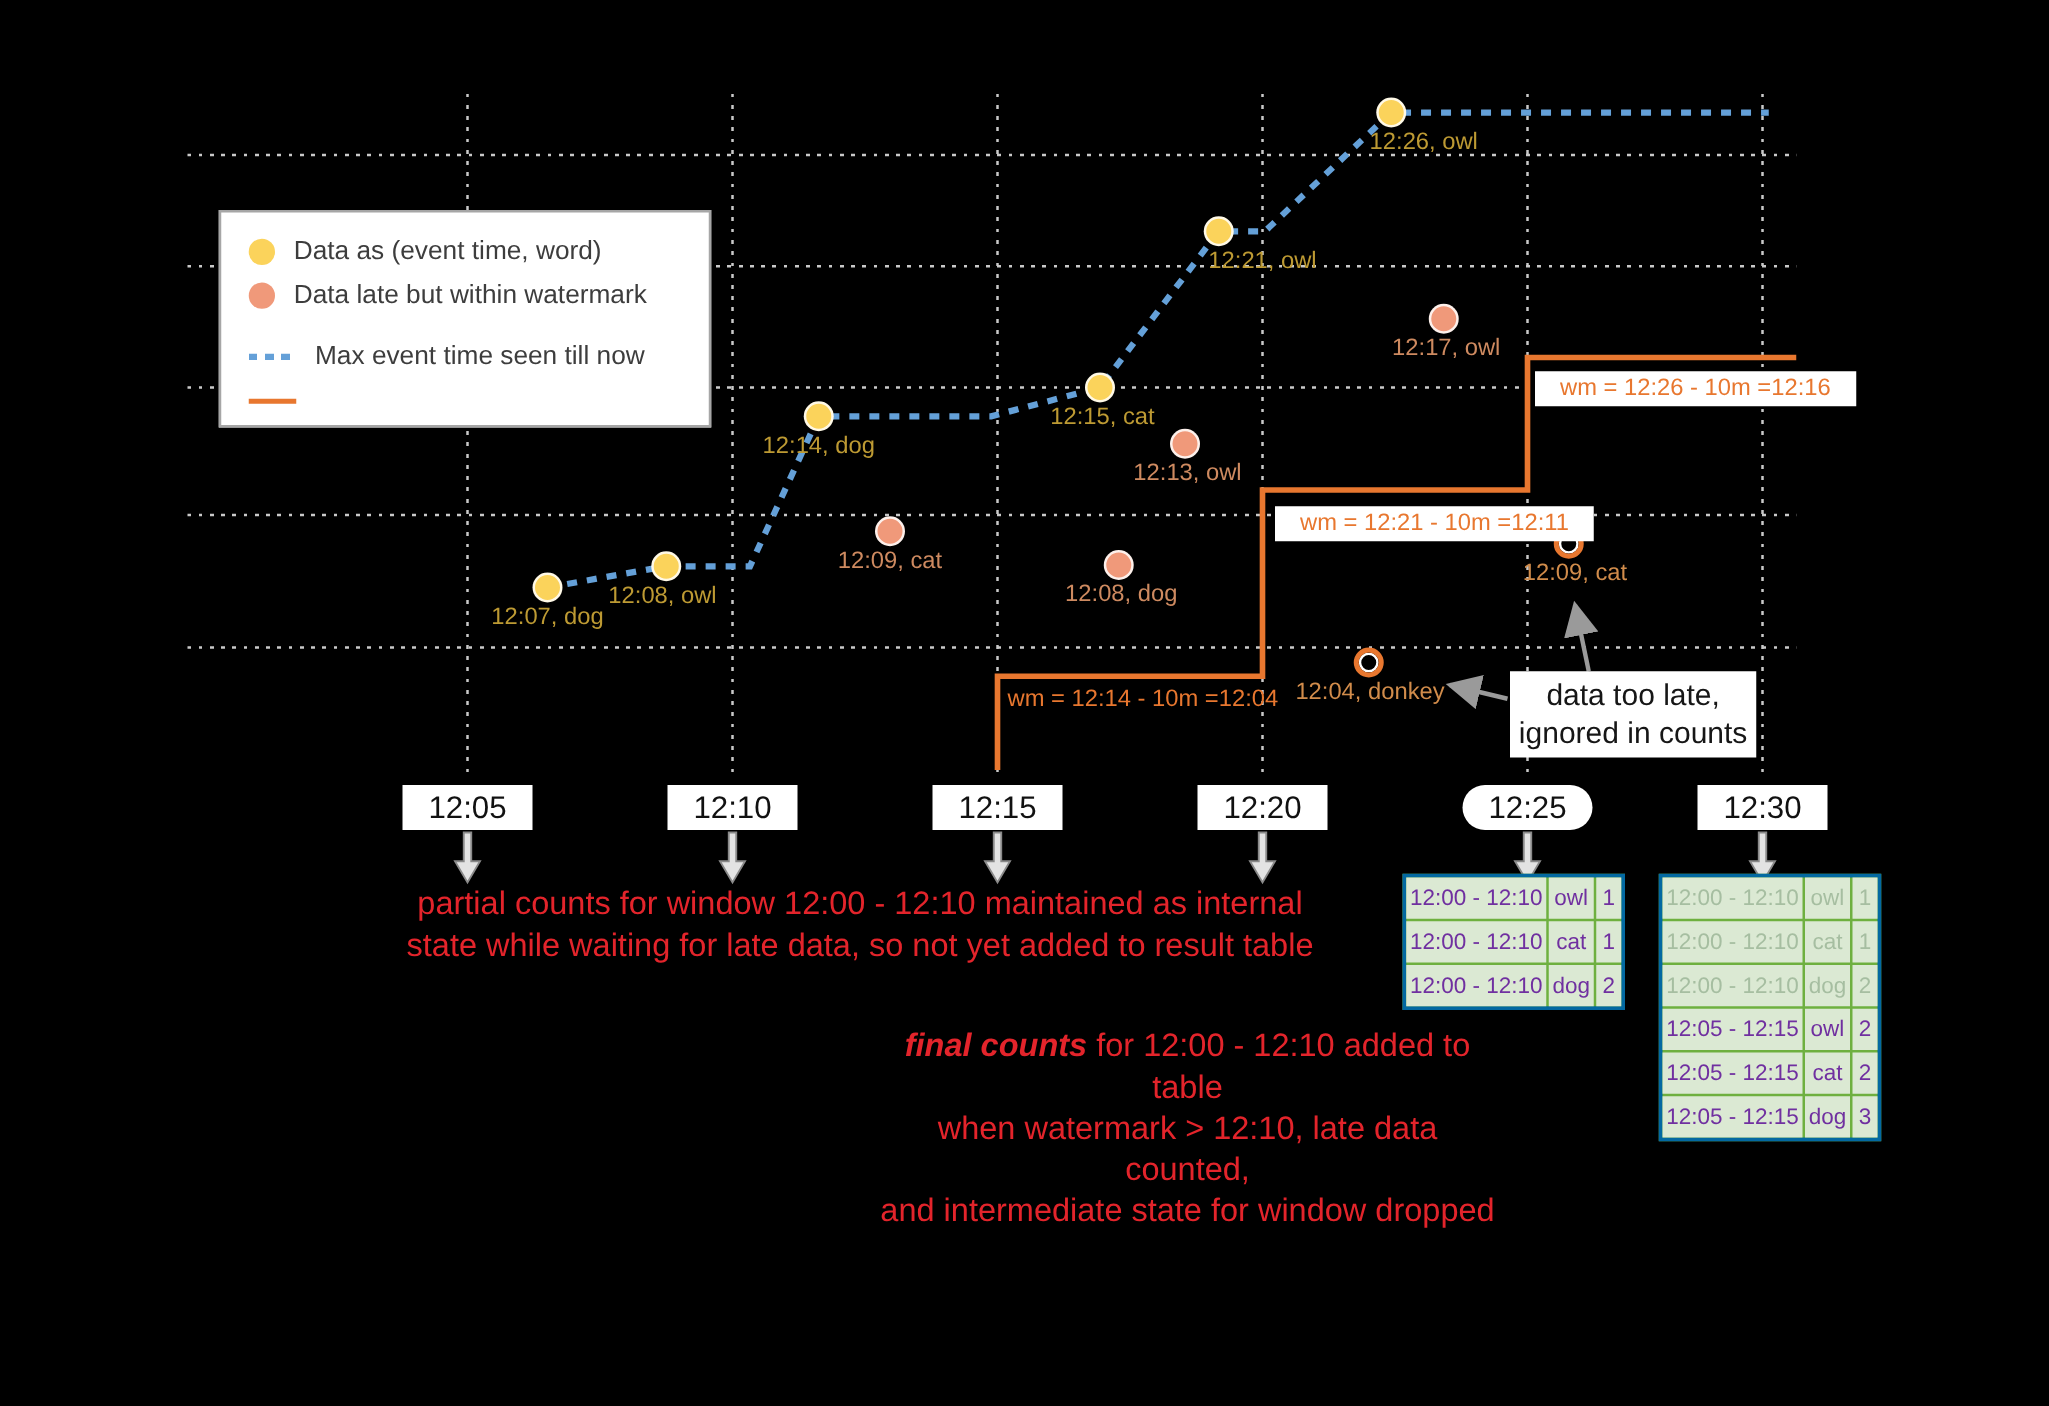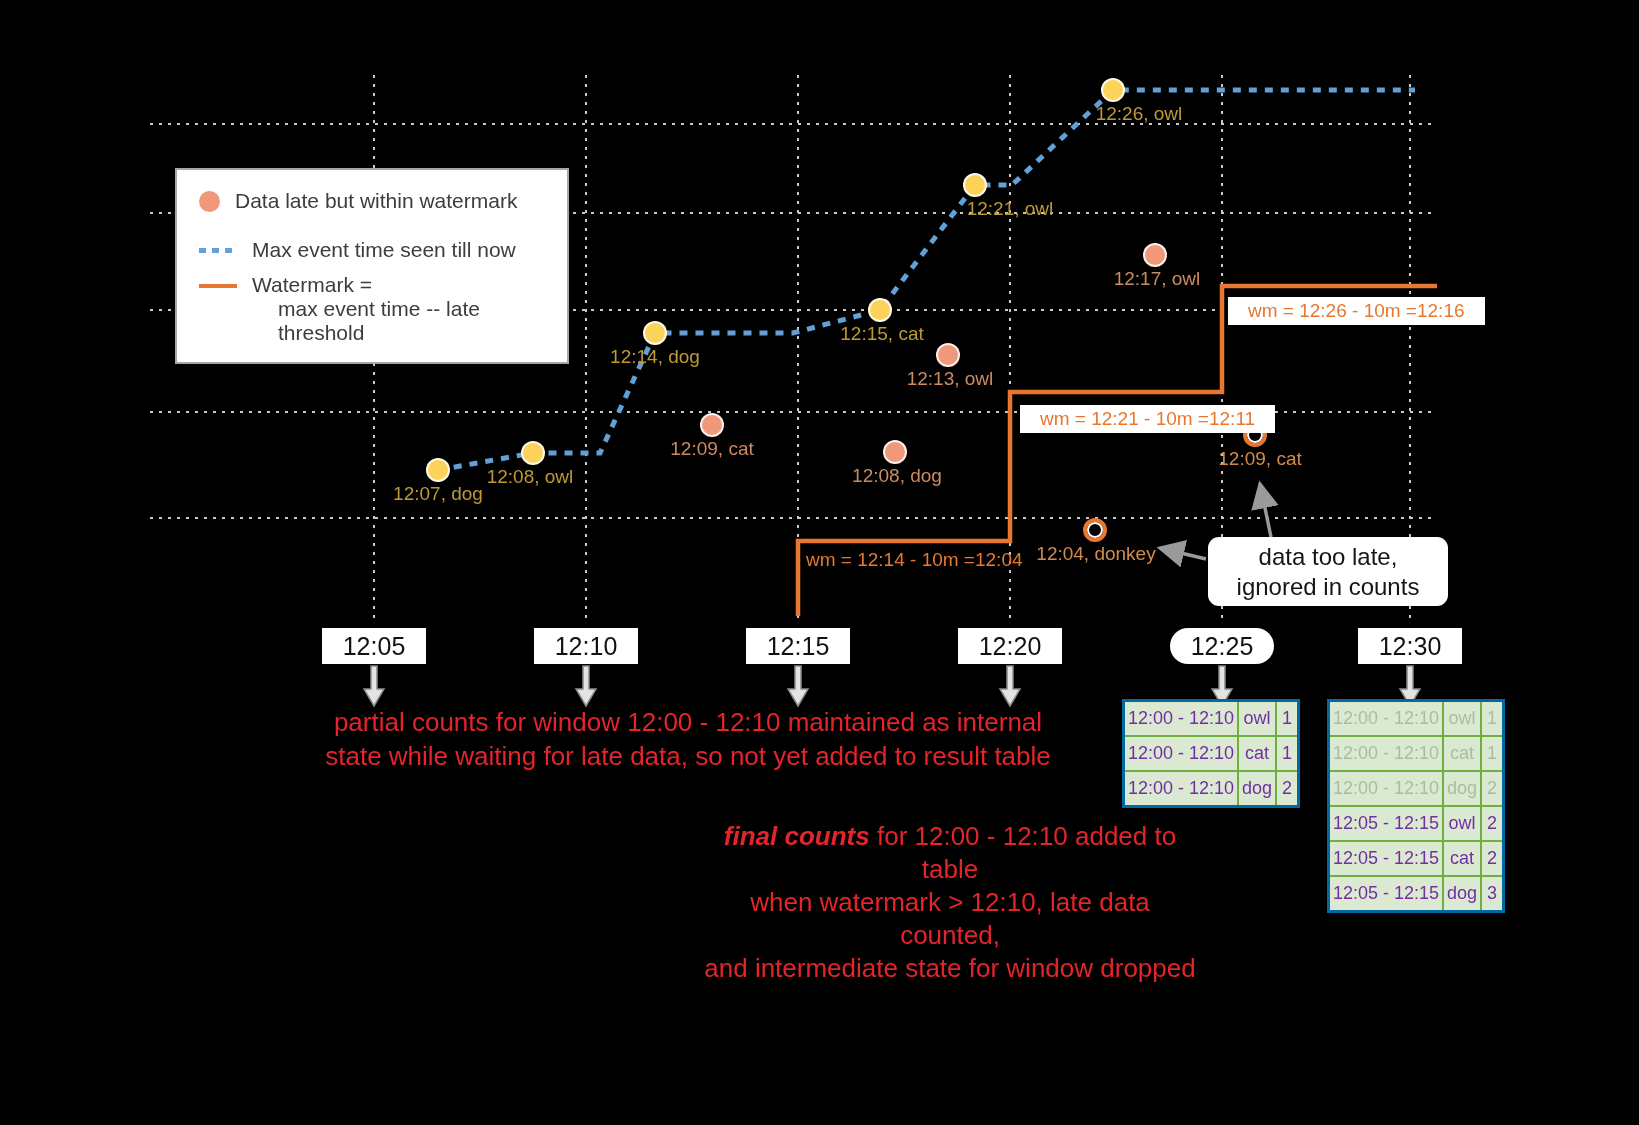--- a/index.html
+++ b/index.html
@@ -50,23 +50,23 @@
   .tick-box { position:absolute; top:628px; width:104px; height:36px; background:#fff;
     color:#111; font-size:25px; text-align:center; line-height:36px; }
 
   
   .note { position:absolute; text-align:center; color:#E3242B; }
   .note-partial { left:288px; top:705px; width:800px; font-size:26px; line-height:34px; }
   .note-final   { left:700px; top:820px; width:500px; font-size:26px; line-height:33px; }
   .note-final .bold-italic { font-weight:bold; font-style:italic; }
 
   
-  .too-late-box { position:absolute; left:1208px; top:537px; width:240px; height:69px;
+  .too-late-box { position:absolute; left:1208px; top:537px; width:197px; height:69px;
     background:#fff; color:#161616; font-size:24px; line-height:30px; display:flex;
-    flex-direction:column; align-items:center; justify-content:center; z-index:4;border-radius:11px; }
+    flex-direction:column; align-items:center; justify-content:center; z-index:4; }
 
   
   .result-table { position:absolute; border:3px solid #0369a1; background:#6EB03F; }
   .rt-row { display:flex; }
   .rt-row + .rt-row { margin-top:2px; }
   .rt-cell { background:#DBE9D3; display:flex; align-items:center; justify-content:center;
     height:33px; font-size:18px; color:#7030A0; }
   .rt-cell.window { width:112px; }
   .rt-cell.word   { width:36px; margin-left:2px; }
   .rt-cell.count  { width:20px; margin-left:2px; }
@@ -146,33 +146,33 @@
       <div class="tick-box" style="left: 322px;">12:05</div>
       <div class="tick-box" style="left: 534px;">12:10</div>
       <div class="tick-box" style="left: 746px;">12:15</div>
       <div class="tick-box" style="left: 958px;">12:20</div>
       <div class="tick-box" style="left: 1170px; border-radius: 18px;">12:25</div>
       <div class="tick-box" style="left: 1358px;">12:30</div>
     </div>
 
   <div class="legend">
     <div class="legend-row">
+      <span class="legend-dot ontime"></span>
+      <span>Data as (event time, word)</span>
+    </div>
+    <div class="legend-row">
       <span class="legend-dot late"></span>
       <span>Data late but within watermark</span>
     </div>
     <div class="legend-row group-gap">
       <span class="line-sample dotted-blue"></span>
       <span>Max event time seen till now</span>
     </div>
     <div class="legend-row watermark">
       <span class="line-sample solid-orange"></span>
-      <div class="wm-text">
-        <div>Watermark =</div>
-        <div class="indent">max event time -- late threshold</div>
-      </div>
     </div>
   </div>
 
   <div class="note note-partial">
     <div>partial counts for window 12:00 - 12:10 maintained as internal</div>
     <div>state while waiting for late data, so not yet added  to result table</div>
   </div>
 
   <div class="note note-final">
     <div><span class="bold-italic">final counts</span><span> for 12:00 - 12:10 added to table</span></div>

